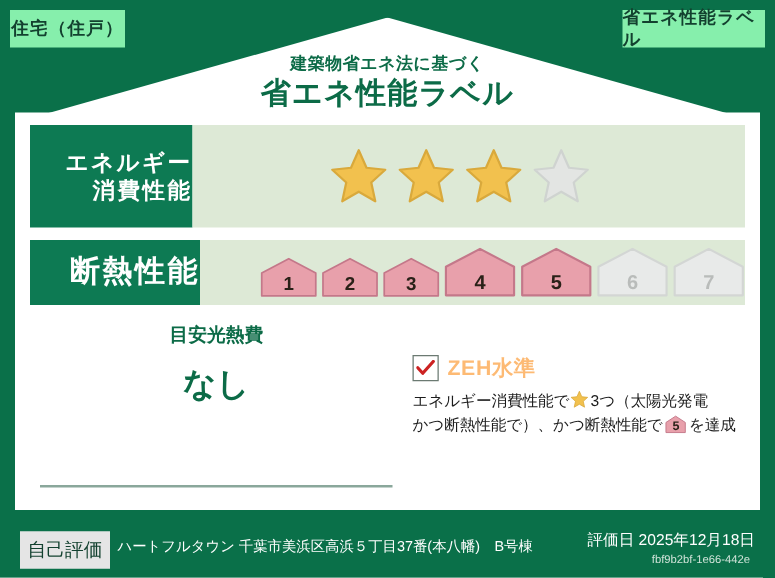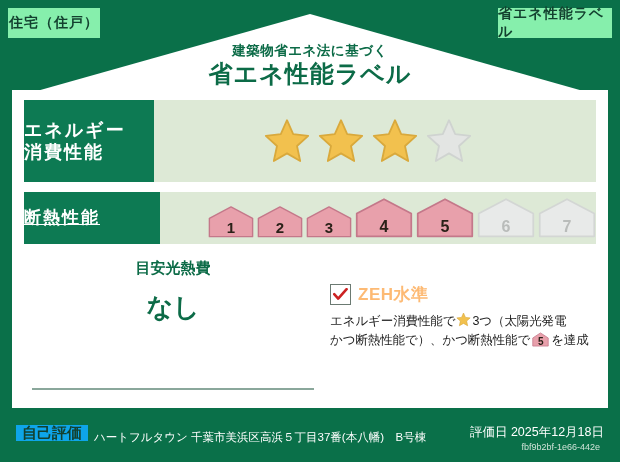--- a/index.html
+++ b/index.html
@@ -43,31 +43,31 @@
   }
   .title-main{
     position:absolute;left:0;right:0;top:58px;text-align:center;
     font-size:24px;font-weight:bold;color:#0c6b47;letter-spacing:1px;
   }
 
   
   .perf-row{position:absolute;display:flex;align-items:stretch;}
   .perf-label{
     background:#0d7a53;color:#fff;font-weight:bold;font-size:18px;
-    display:flex;flex-direction:column;align-items:flex-start;justify-content:center;
+    display:flex;flex-direction:column;align-items:flex-end;justify-content:center;
     line-height:1.25;letter-spacing:2px;
   }
   .perf-body{
     background:#dde9d6;flex:1;display:flex;align-items:center;
   }
 
   #row-energy{left:24px;top:100px;width:572px;height:82px;}
   #row-energy .perf-label{width:130px;}
   #row-insul{left:24px;top:192px;width:572px;height:52px;}
-  #row-insul .perf-label{width:152px;font-size:17px;text-decoration:underline;}
+  #row-insul .perf-label{width:152px;font-size:24px;}
 
   .stars{display:flex;align-items:center;gap:4px;margin-left:108px;}
   .star{display:block;}
 
   
   .houses{display:flex;align-items:flex-end;margin-left:48px;gap:3px;}
   .house{
     position:relative;display:flex;align-items:flex-end;justify-content:center;
     font-weight:bold;color:#2a2118;
   }
@@ -111,22 +111,22 @@
     vertical-align:-3px;margin:0 2px;
   }
   .inline-house span{
     position:absolute;left:0;right:0;bottom:0px;text-align:center;
     font-size:10px;font-weight:bold;color:#2a2118;line-height:1;
   }
 
   
   .footer{position:absolute;left:0;top:412px;width:620px;height:50px;color:#fff;}
   .self-eval{
-    position:absolute;left:16px;top:13px;width:72px;height:16px;background:#0ea5e9;
-    color:#13412f;font-weight:bold;font-size:15px;
+    position:absolute;left:16px;top:13px;width:72px;height:30px;background:#e5e5e5;
+    color:#13412f;font-weight:normal;font-size:15px;
     display:flex;align-items:center;justify-content:center;letter-spacing:0px;
   }
   .address{
     position:absolute;left:94px;top:18px;font-size:11.5px;color:#ffffff;
     white-space:nowrap;letter-spacing:0px;
   }
   .eval-date{
     position:absolute;right:16px;top:12px;text-align:center;
     font-size:12.5px;color:#ffffff;white-space:nowrap;
   }

